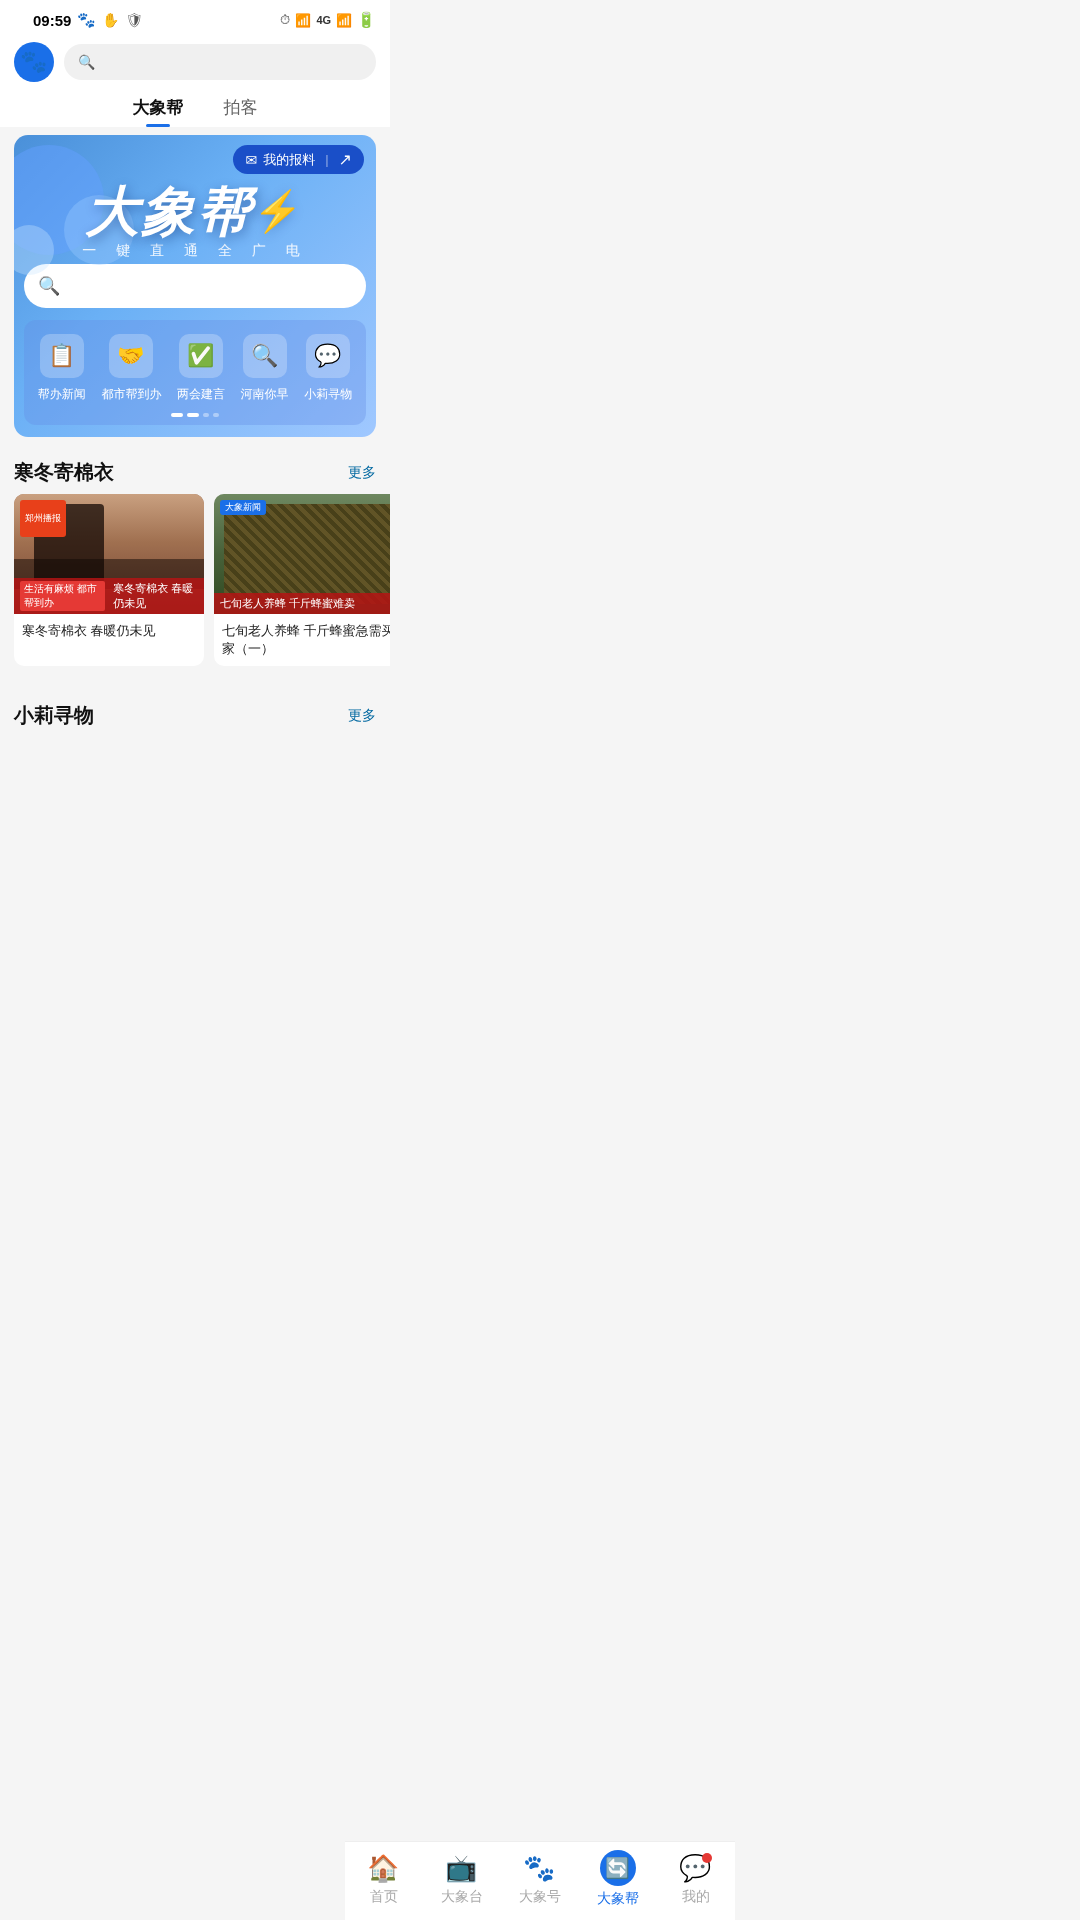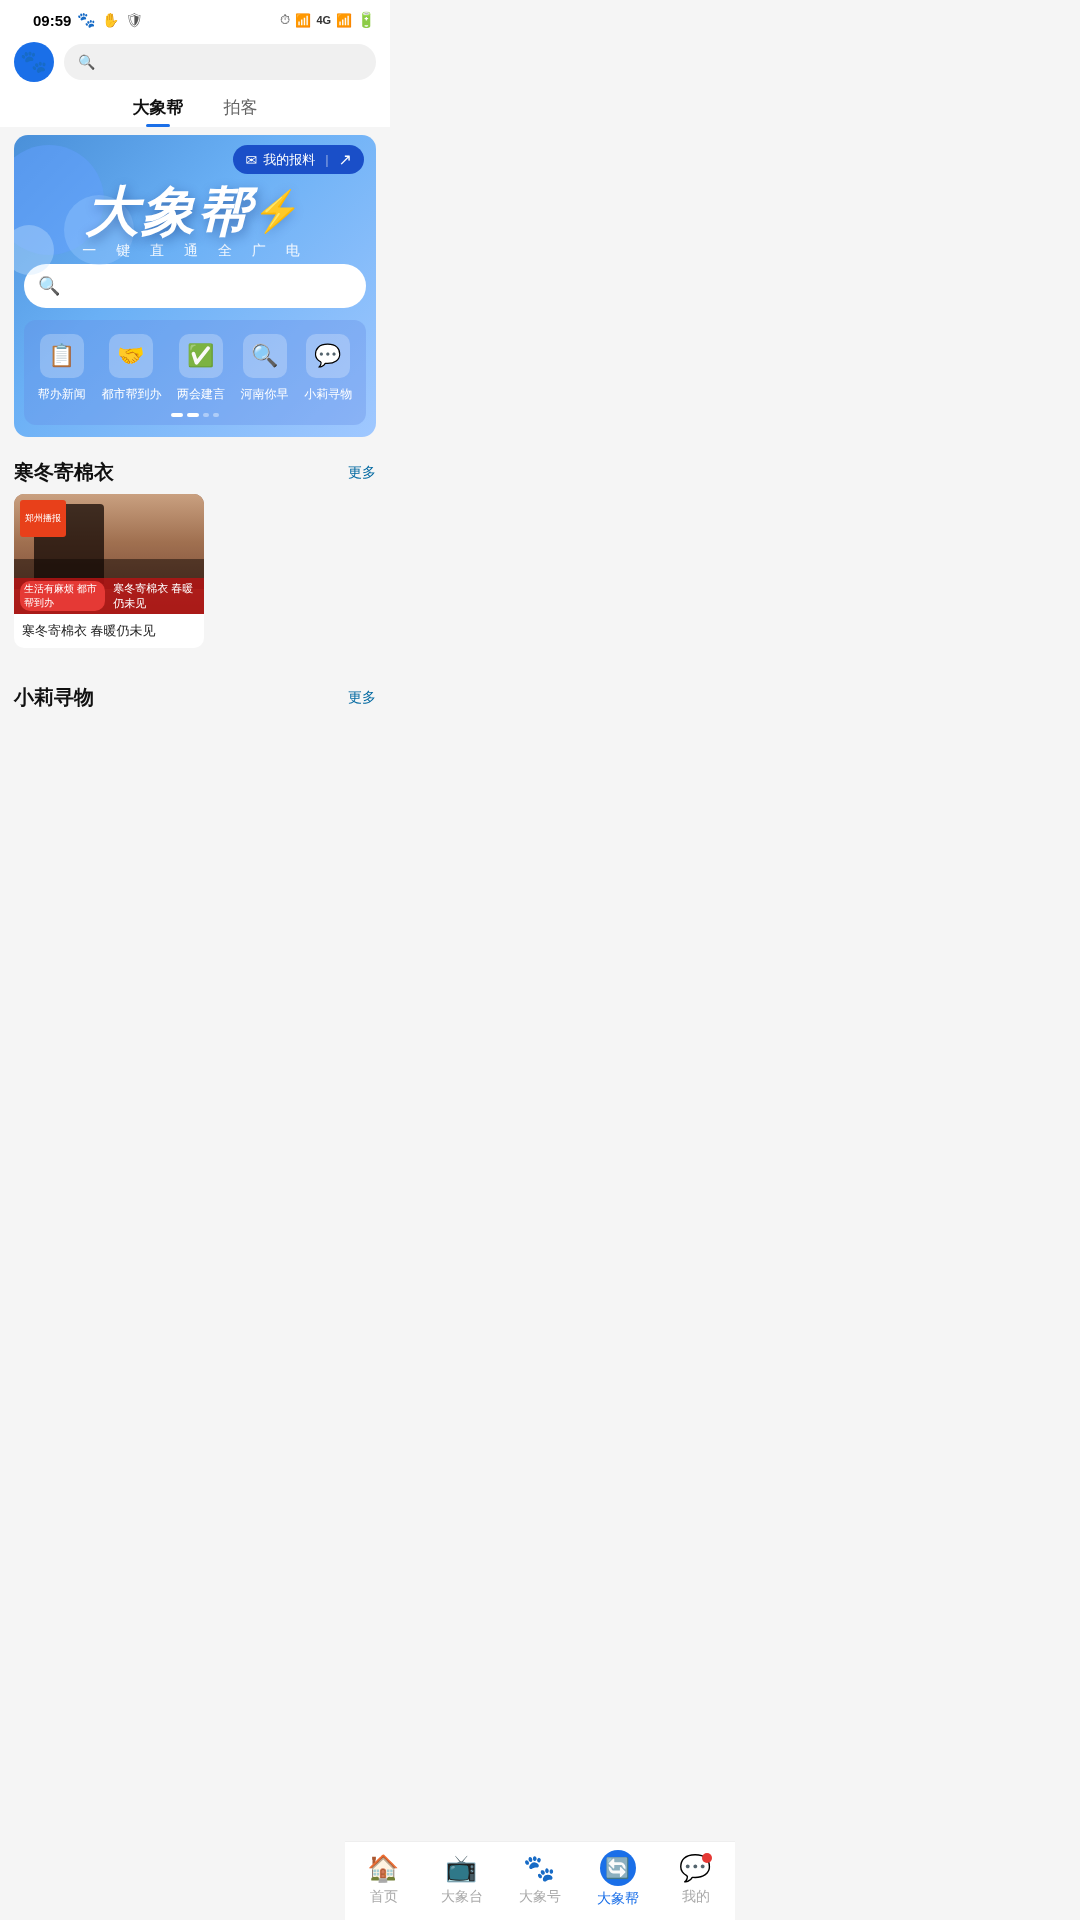--- a/index.html
+++ b/index.html
@@ -528,27 +528,40 @@
     <div class="card">
       <div class="card-thumb">
         <div class="card-1-bg">
 
           <div style="position:absolute;top:0;left:0;right:0;bottom:0;background:linear-gradient(to bottom, #c9a080 0%, #a07050 40%, #704030 100%);"></div>
           <div style="position:absolute;bottom:30px;left:20px;width:70px;height:80px;background:rgba(20,10,5,0.75);border-radius:4px 4px 0 0;"></div>
           <div style="position:absolute;bottom:25px;left:0;right:0;height:30px;background:rgba(15,8,3,0.5);"></div>
         </div>
         <span class="channel-tag2">郑州播报</span>
         <div class="card-thumb-overlay">
-          <span style="background:#e53935;padding:1px 4px;font-size:10px;border-radius:10px;margin-right:4px;">生活有麻烦 都市帮到办</span>
+          <span style="background:#e53935;padding:1px 4px;font-size:10px;border-radius:2px;margin-right:4px;">生活有麻烦 都市帮到办</span>
           <span>寒冬寄棉衣  春暖仍未见</span>
         </div>
       </div>
       <div class="card-caption">寒冬寄棉衣  春暖仍未见</div>
     </div>
 
+    <div class="card">
+      <div class="card-thumb">
+        <div style="width:100%;height:100%;position:relative;background:linear-gradient(to bottom, #8aaa78 0%, #5a7a48 50%, #3a5a28 100%);">
+          <div style="position:absolute;top:10px;left:10px;right:10px;bottom:10px;background:repeating-linear-gradient(45deg,#7a6a30,#7a6a30 4px,#5a5020 4px,#5a5020 8px);border-radius:4px;"></div>
+          <div style="position:absolute;top:0;left:0;right:0;bottom:0;background:rgba(0,0,0,0.2);"></div>
+        </div>
+        <span class="channel-tag">大象新闻</span>
+        <div class="card-thumb-overlay">
+          <span>七旬老人养蜂  千斤蜂蜜难卖</span>
+        </div>
+      </div>
+      <div class="card-caption">七旬老人养蜂  千斤蜂蜜急需买家（一）</div>
+    </div>
 
   </div>
 
   <div class="section-spacer"></div>
   <div class="section-header">
     <div style="position:relative;display:inline-block;">
       <span class="section-title-2">小莉寻物</span>
       <div class="underline-yellow"></div>
     </div>
     <span class="more-link">更多</span>

